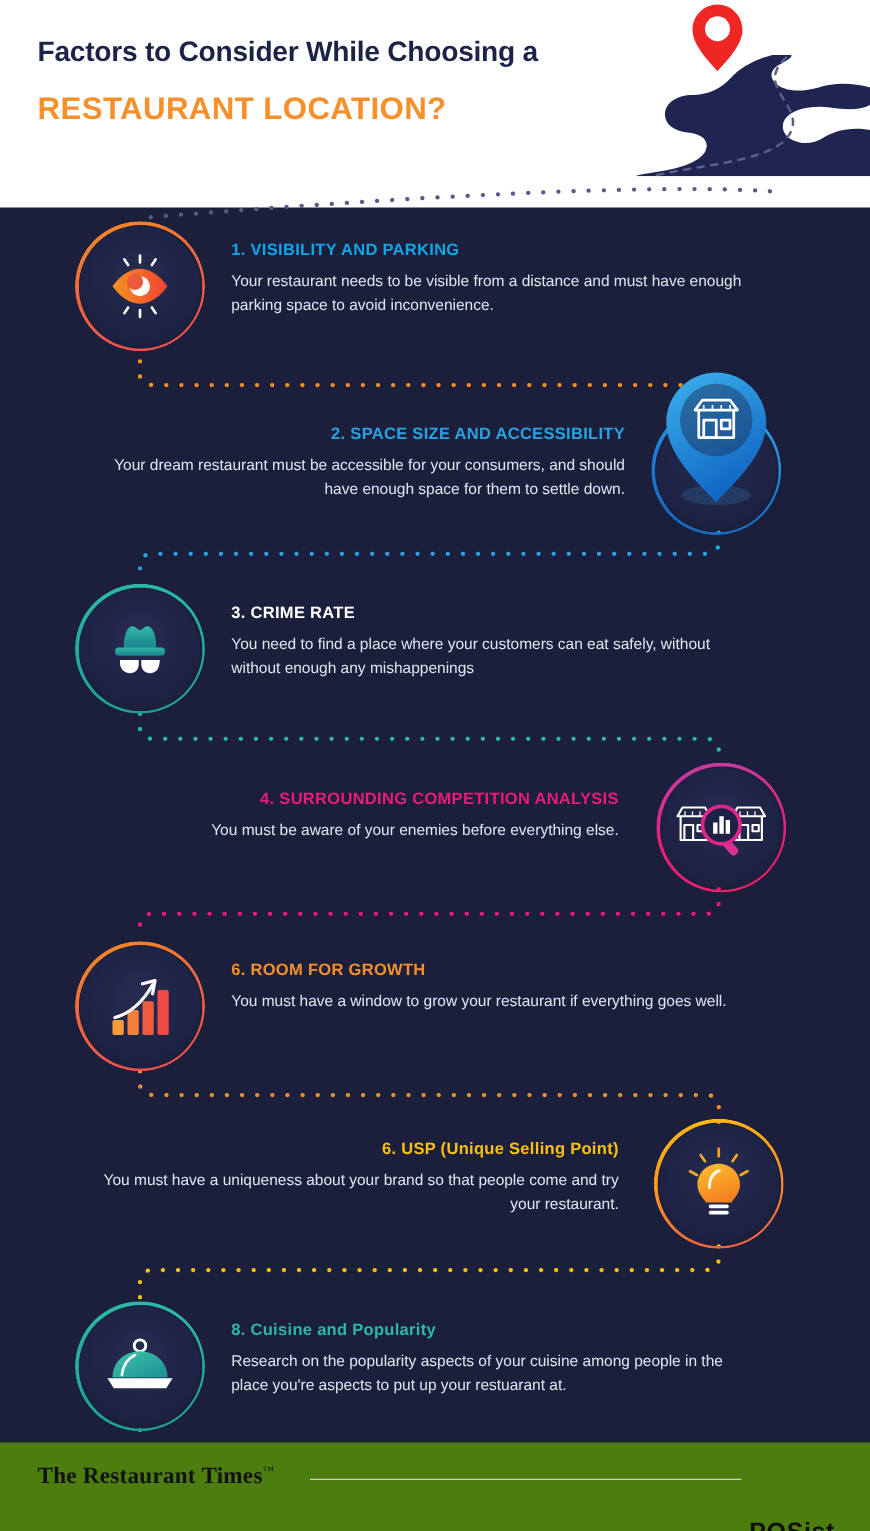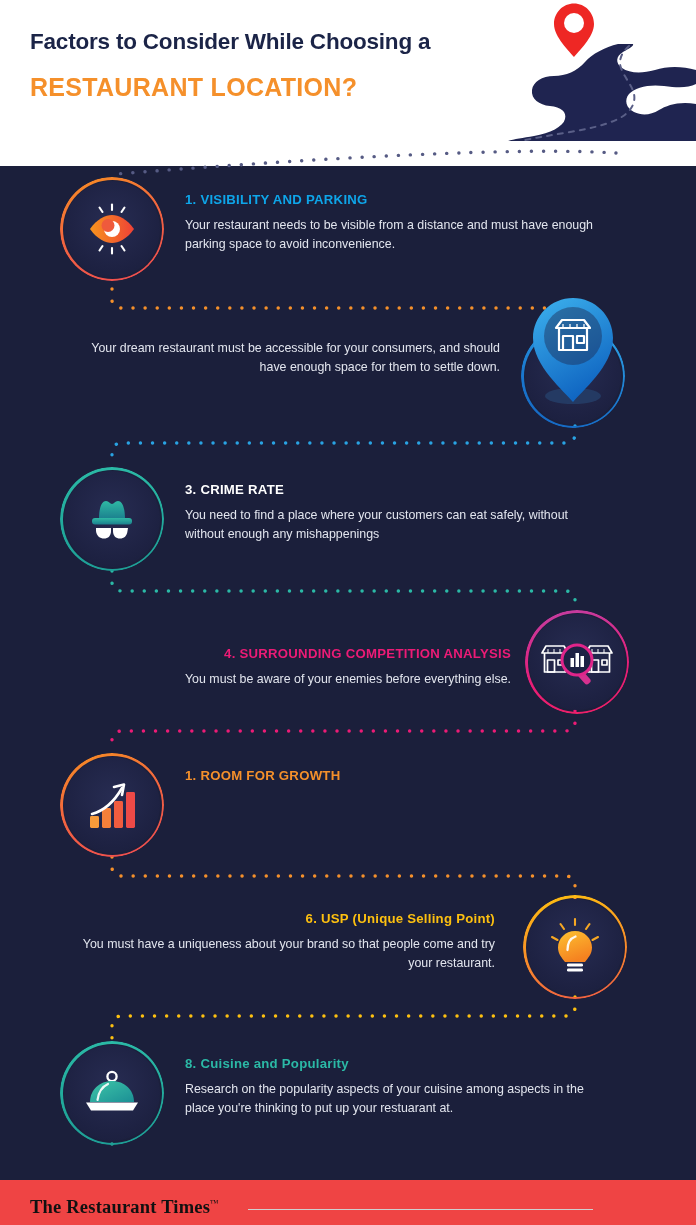--- a/index.html
+++ b/index.html
@@ -55,22 +55,22 @@
     font-size:13.2px; font-weight:bold; letter-spacing:0.25px;
     margin-bottom:9px;
   }
   .txt p {
     font-size:12.4px; color:#e2e5ee; line-height:1.55; font-weight:400;
   }
   .txt.right { text-align:right; }
 
   
   .footer {
-    position:absolute; left:0; bottom:0; width:696px; height:45px;
-    background:#ef4444;
+    position:absolute; left:0; bottom:0; width:696px; height:71px;
+    background:#4d7c0f;
   }
   .footer-brand {
     position:absolute; left:30px; top:17px;
     font-family:"Liberation Serif", serif;
     font-size:18.5px; font-weight:bold; color:#111111;
     letter-spacing:0.2px;
   }
   .footer-tm { font-size:9px; vertical-align:super; font-weight:normal; }
   .footer-rule {
     position:absolute; left:248px; top:29px; width:345px; height:1px;
@@ -181,20 +181,21 @@
         <rect x="59" y="44" width="7" height="7"></rect>
       </g>
       <g stroke="#ffffff" stroke-width="1.4" opacity="0.9">
         <line x1="45" y1="32" x2="45" y2="36"></line>
           <line x1="52" y1="32" x2="52" y2="36"></line>
         <line x1="59" y1="32" x2="59" y2="36"></line>
           <line x1="66" y1="32" x2="66" y2="36"></line>
       </g>
     </svg>
     <div class="txt right" style="left:75px;top:11px;width:425px;">
+      <h3 style="color:#29a3e3;">2. SPACE SIZE AND ACCESSIBILITY</h3>
       <p>Your dream restaurant must be accessible for your consumers, and should have enough space for them to settle down.</p>
     </div>
   </div>
 
   <div class="section" style="top:471px;">
     <div class="badge teal" style="left:64px;top:0;">
       <svg width="60" height="60" viewBox="0 0 60 60">
         <defs>
             <linearGradient id="g-hat" x1="0" y1="0" x2="0" y2="1">
           <stop offset="0" stop-color="#2fb9a4"></stop>
@@ -238,39 +239,40 @@
         <rect x="43" y="40" width="7" height="14" rx="3" fill="#d6318f" transform="rotate(-42 46.5 47)"></rect>
         <circle cx="39" cy="29" r="15" fill="#1d2144"></circle>
         <circle cx="39" cy="29" r="15" fill="none" stroke="#e0258a" stroke-width="3"></circle>
         <g fill="#ffffff">
           <rect x="32.5" y="27" width="3.5" height="9"></rect>
           <rect x="37.5" y="22" width="3.5" height="14"></rect>
           <rect x="42.5" y="25" width="3.5" height="11"></rect>
         </g>
       </svg>
     </div>
-    <div class="txt right" style="left:96px;top:17px;width:415px;margin-top:15px;">
+    <div class="txt right" style="left:80px;top:17px;width:415px;">
       <h3 style="color:#ec1b76;">4. SURROUNDING COMPETITION ANALYSIS</h3>
       <p>You must be aware of your enemies before everything else.</p>
     </div>
   </div>
 
   <div class="section" style="top:757px;">
     <div class="badge orange" style="left:64px;top:0;">
       <svg width="62" height="62" viewBox="0 0 62 62">
         <rect x="9" y="42" width="9" height="12" rx="1.4" fill="#f99b3a"></rect>
         <rect x="21" y="34" width="9" height="20" rx="1.4" fill="#f5803a"></rect>
         <rect x="33" y="27" width="9" height="27" rx="1.4" fill="#f05c3f"></rect>
         <rect x="45" y="18" width="9" height="36" rx="1.4" fill="#ee4a47"></rect>
         <path d="M 11 40 C 22 37 33 28 41 14" fill="none" stroke="#ffffff" stroke-width="2.6" stroke-linecap="round"></path>
         <path d="M 33 13 L 43 10.5 L 41 21" fill="none" stroke="#ffffff" stroke-width="2.6" stroke-linecap="round" stroke-linejoin="round"></path>
       </svg>
     </div>
     <div class="txt" style="left:185px;top:11px;width:400px;">
-      <h3 style="color:#f5902b;">1. ROOM FOR GROWTH</h3>
+      <h3 style="color:#f5902b;">6. ROOM FOR GROWTH</h3>
+      <p>You must have a window to grow your restaurant if everything goes well.</p>
     </div>
   </div>
 
   <div class="section" style="top:899px;">
     <div class="badge yellow" style="left:527px;top:0;">
       <svg width="60" height="62" viewBox="0 0 60 62">
         <defs>
             <linearGradient id="g-bulb" x1="0" y1="0" x2="0.4" y2="1">
           <stop offset="0" stop-color="#fdc231"></stop>
               <stop offset="1" stop-color="#f58220"></stop>
@@ -308,21 +310,21 @@
         </linearGradient>
           </defs>
         <circle cx="31" cy="11.5" r="4.6" fill="none" stroke="#ffffff" stroke-width="2.3"></circle>
         <path d="M 9 37 C 9 25 18.5 16 31 16 C 43.5 16 53 25 53 37 Z" fill="url(#g-cloche)"></path>
         <path d="M 16.5 35 C 17.5 27 21.5 21.5 27 19" fill="none" stroke="#ffffff" stroke-width="2.2" stroke-linecap="round" opacity="0.9"></path>
         <path d="M 5 37.5 L 57 37.5 L 52 45.5 L 10 45.5 Z" fill="#ffffff"></path>
       </svg>
     </div>
     <div class="txt" style="left:185px;top:11px;width:420px;">
       <h3 style="color:#2bb9a6;">8. Cuisine and Popularity</h3>
-      <p>Research on the popularity aspects of your cuisine among aspects in the place you're thinking to put up your restuarant at.</p>
+      <p>Research on the popularity aspects of your cuisine among people in the place you're aspects to put up your restuarant at.</p>
     </div>
   </div>
 
   <div class="footer">
     <div class="footer-brand"><span>The Restaurant Times</span><span class="footer-tm">™</span></div>
     <div class="footer-rule"></div>
     <div class="footer-logo">POSist</div>
   </div>
 
 </div>

